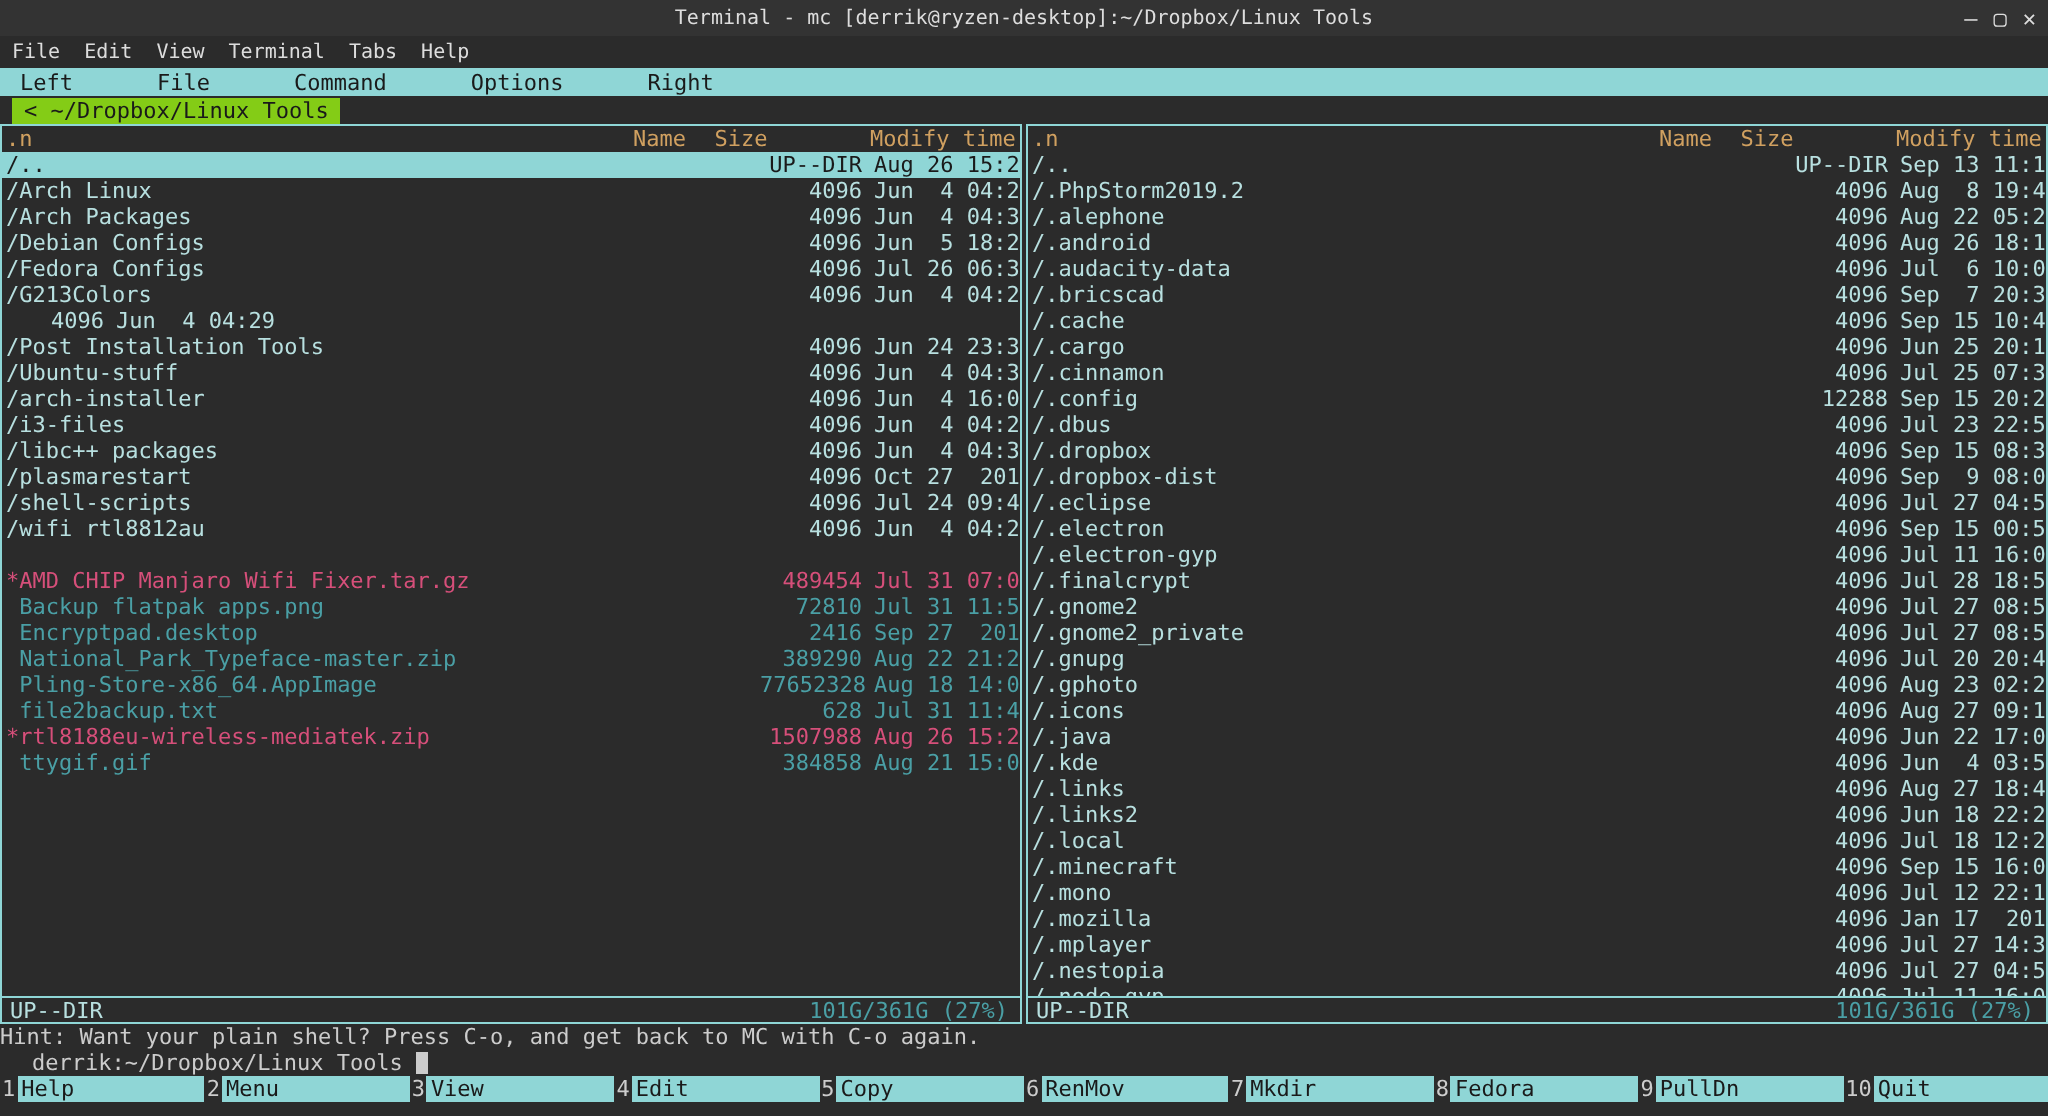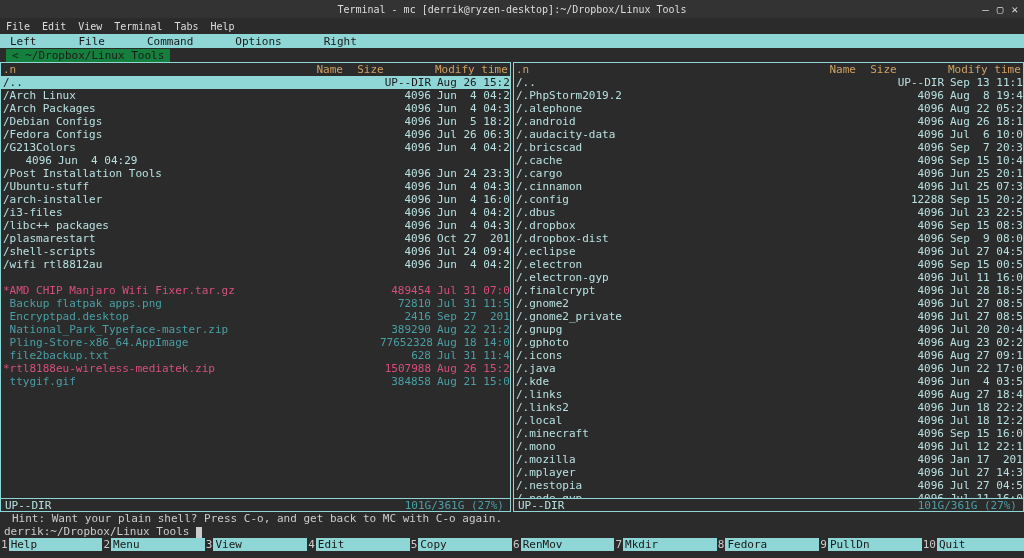--- a/index.html
+++ b/index.html
@@ -49,21 +49,21 @@
     padding: 0 10px;
     gap: 42px;
   }
   .pathbar {
     height: 14px;
     background: #2b2b2b;
     display: flex;
     align-items: center;
   }
   .pathbar span {
-    background: #15803d;
+    background: #84cc16;
     color: #1a1a1a;
     padding: 0 6px;
     margin-left: 6px;
   }
   .panels {
     display: flex;
     height: 450px;
   }
   .panel {
     flex: 1;
@@ -107,28 +107,28 @@
     color: #b8e0e0;
     padding-left: 4px;
     font-size: 11px;
   }
   .panel-mini .left { flex: 1; }
   .panel-mini .right { padding-right: 6px; color: #4a9fa5;}
   .hintline {
     height: 13px;
     background: #2b2b2b;
     color: #ccc;
-    padding-left: 12px;
+    padding-left: 0;
     font-size: 11px;
   }
   .promptline {
     height: 13px;
     background: #2b2b2b;
     color: #ccc;
-    padding-left: 4px;
+    padding-left: 16px;
     font-size: 11px;
   }
   .promptline .cursor {
     display: inline-block;
     width: 6px;
     height: 11px;
     background: #ccc;
     vertical-align: middle;
   }
   .fnkeys {

